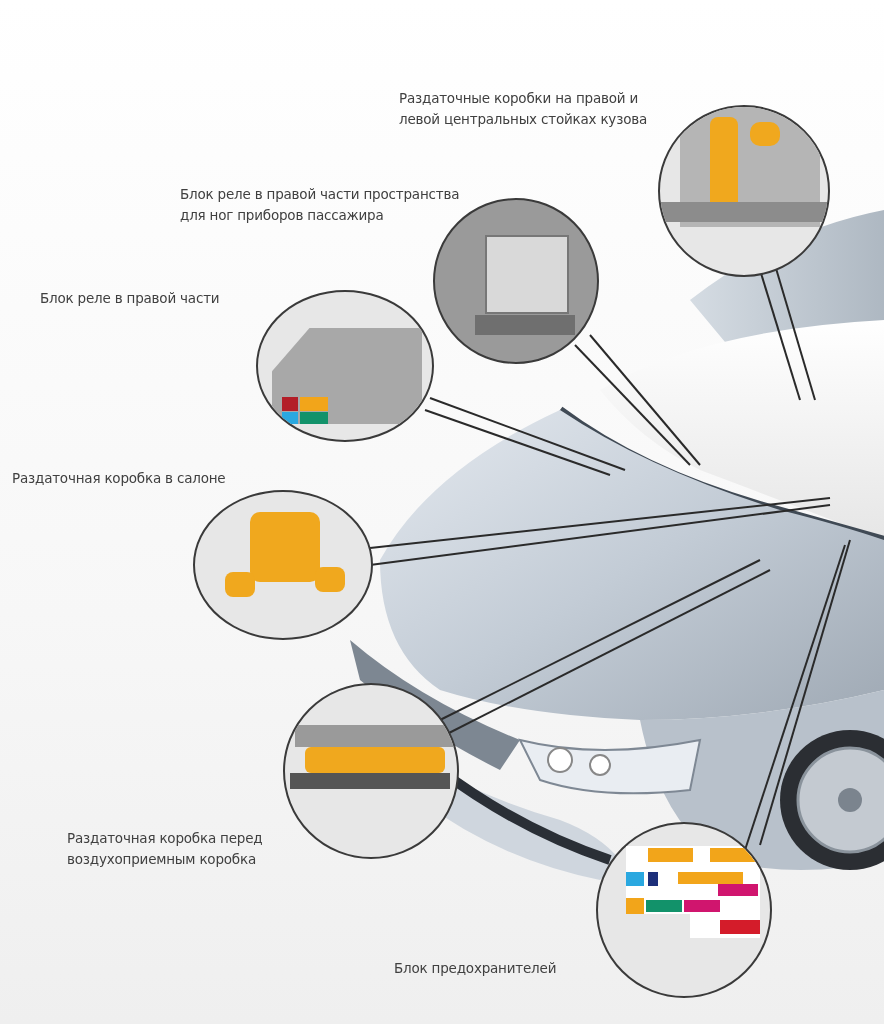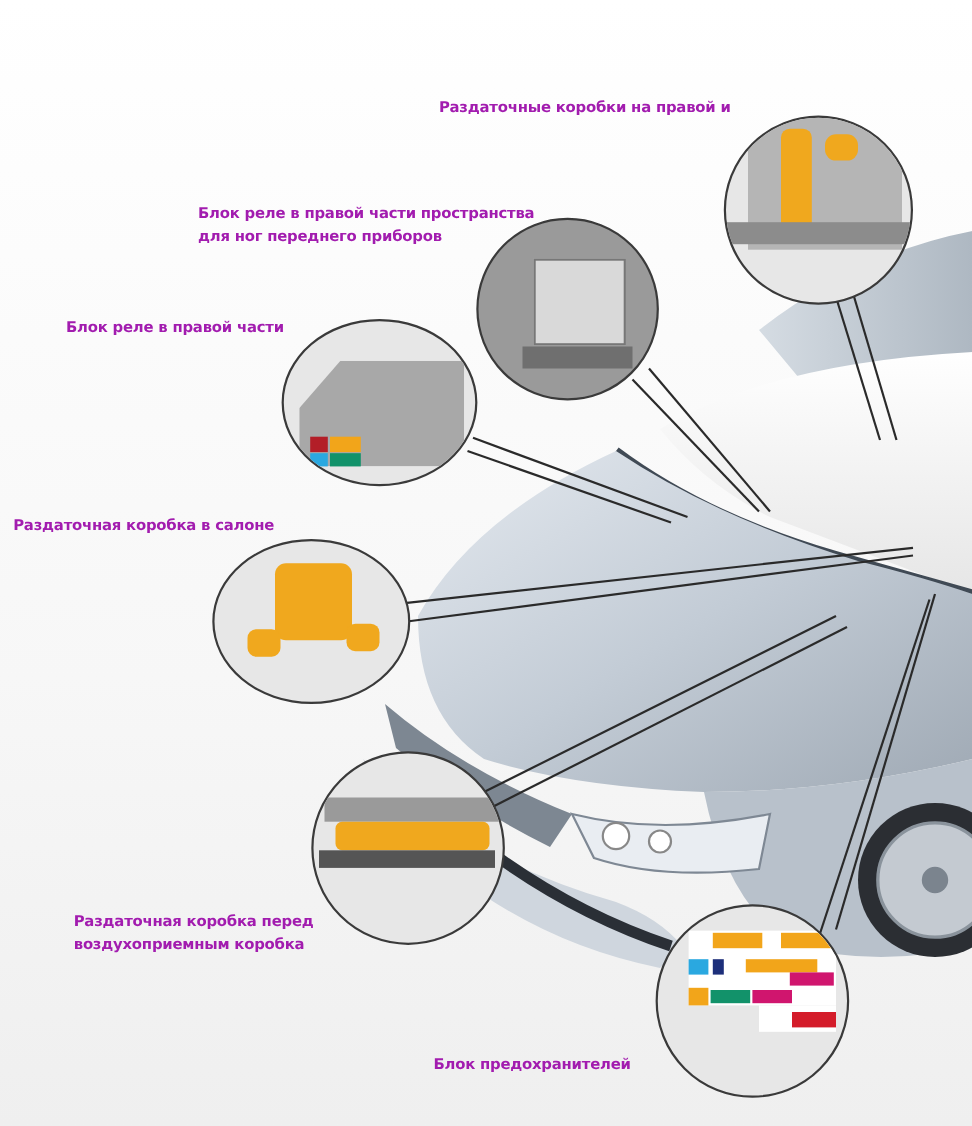--- a/index.html
+++ b/index.html
@@ -1,19 +1,19 @@
 <!DOCTYPE html>
 <html><head>
 <meta charset="utf-8">
 <style>
   html,body{margin:0;padding:0;}
   body{width:884px;height:1024px;position:relative;overflow:hidden;
        background:linear-gradient(180deg,#ffffff 0%,#f7f7f7 60%,#efefef 100%);
        font-family:"DejaVu Sans","Liberation Sans",sans-serif;}
-  .label{position:absolute;font-size:13.5px;font-weight:bold;color:#a21caf;line-height:21px;letter-spacing:-0.2px;}
+  .label{position:absolute;font-size:13.5px;font-weight:normal;color:#404040;line-height:21px;letter-spacing:-0.2px;}
   .label span{display:block;white-space:nowrap;}
   svg.scene{position:absolute;left:0;top:0;}
   .circle{position:absolute;border-radius:50%;border:2px solid #3a3a3a;background:#e7e7e7;overflow:hidden;box-sizing:border-box;}
   .fuse{position:absolute;}
 </style>
 </head>
 <body>
 
 <svg class="scene" width="884" height="1024" viewBox="0 0 884 1024">
   <defs>
@@ -112,26 +112,27 @@
   <div class="fuse" style="left:80px;top:48px;width:65px;height:12px;background:#f2a51a;"></div>
   <div class="fuse" style="left:120px;top:60px;width:40px;height:12px;background:#d0156e;"></div>
   <div class="fuse" style="left:28px;top:74px;width:18px;height:16px;background:#f2a51a;"></div>
   <div class="fuse" style="left:48px;top:76px;width:36px;height:12px;background:#12926a;"></div>
   <div class="fuse" style="left:86px;top:76px;width:36px;height:12px;background:#d0156e;"></div>
   <div class="fuse" style="left:122px;top:96px;width:40px;height:14px;background:#d41c2a;"></div>
 </div>
 
 <div class="label" style="left:399px;top:88px;">
   <span>Раздаточные коробки на правой и</span>
+  <span>левой центральных стойках кузова</span>
 </div>
 <div class="label" style="left:180px;top:184px;">
   <span>Блок реле в правой части пространства</span>
-  <span>для ног переднего приборов</span>
+  <span>для ног приборов пассажира</span>
 </div>
-<div class="label" style="left:60px;top:288px;">
+<div class="label" style="left:40px;top:288px;">
   <span>Блок реле в правой части</span>
 </div>
 <div class="label" style="left:12px;top:468px;">
   <span>Раздаточная коробка в салоне</span>
 </div>
 <div class="label" style="left:67px;top:828px;">
   <span>Раздаточная коробка перед</span>
   <span>воздухоприемным коробка</span>
 </div>
 <div class="label" style="left:394px;top:958px;">

